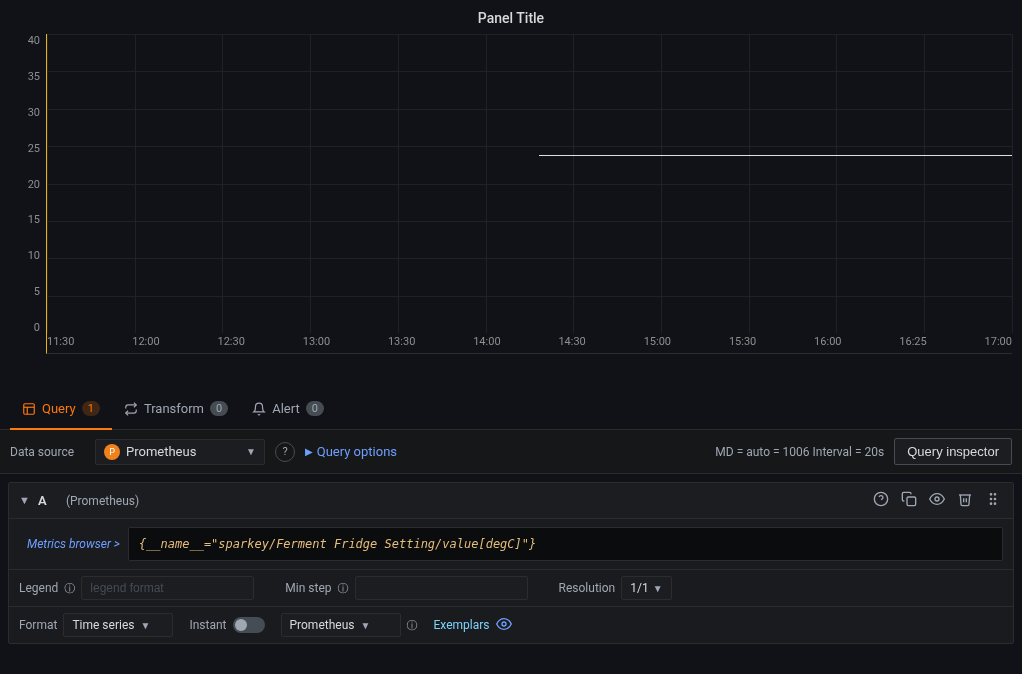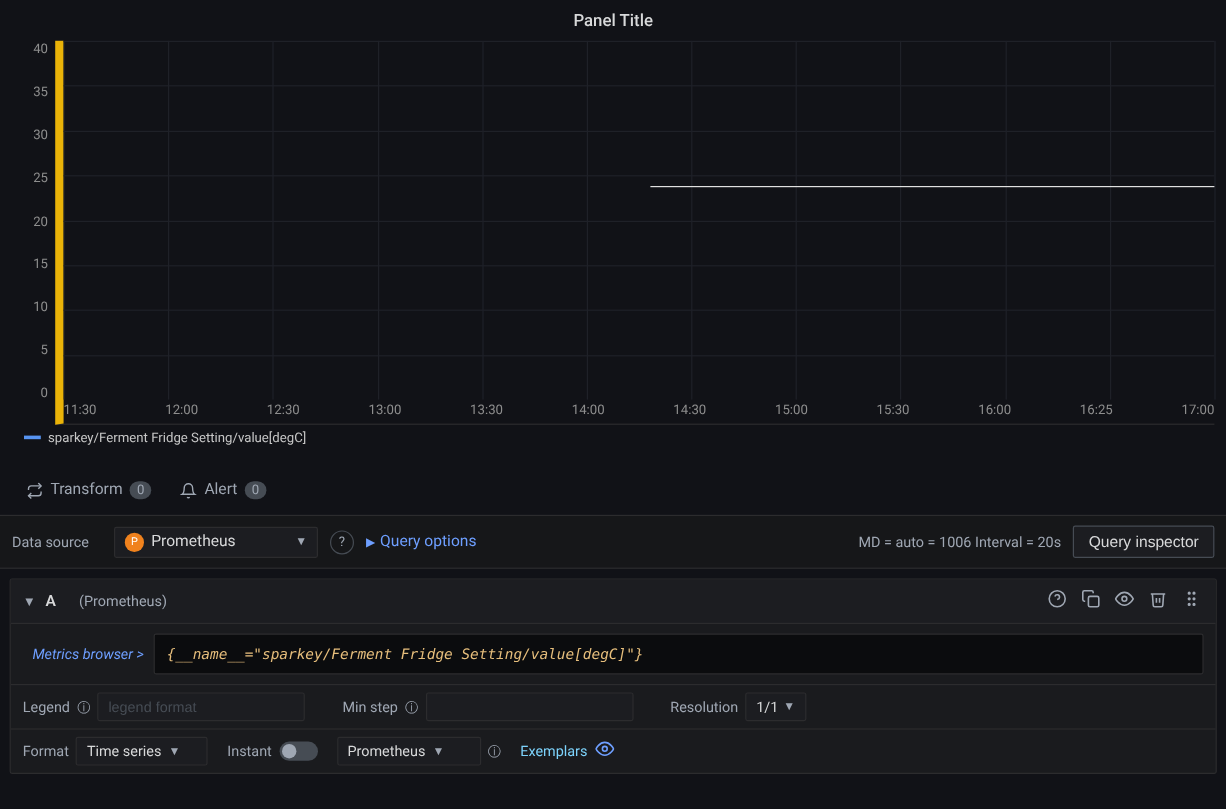--- a/index.html
+++ b/index.html
@@ -39,21 +39,21 @@
       justify-content: space-between;
       align-items: flex-end;
       padding-right: 6px;
       padding-bottom: 20px;
       color: #8e8e8e;
       font-size: 11px;
     }
     .chart-inner {
       flex: 1;
       position: relative;
-      border-left: 7px solid #eab308;
+      border-left: 1px solid #eab308;
       border-bottom: 1px solid #2c2c2e;
     }
     .grid-lines {
       position: absolute;
       top: 0; left: 0; right: 0; bottom: 20px;
     }
     .grid-line-h {
       position: absolute;
       left: 0; right: 0;
       border-top: 1px solid #1f2128;
@@ -469,27 +469,32 @@
         <span>14:30</span>
         <span>15:00</span>
         <span>15:30</span>
         <span>16:00</span>
         <span>16:25</span>
         <span>17:00</span>
       </div>
     </div>
   </div>
 
-  <div class="legend-item">
-    <div class="legend-color"></div>
-    <span>sparkey/Ferment Fridge Setting/value[degC]</span>
+</div>
+
+<div class="tabs-bar">
+  <div class="tab active">
+    <svg width="14" height="14" viewBox="0 0 24 24" fill="none" stroke="currentColor" stroke-width="2">
+      <rect x="3" y="3" width="18" height="18" rx="2"></rect>
+        <line x1="3" y1="9" x2="21" y2="9"></line>
+        <line x1="9" y1="21" x2="9" y2="9"></line>
+    </svg>
+    <span>Query</span>
+    <span class="tab-badge">1</span>
   </div>
-</div>
-
-<div class="tabs-bar">
   <div class="tab">
     <svg width="14" height="14" viewBox="0 0 24 24" fill="none" stroke="currentColor" stroke-width="2">
       <polyline points="17 1 21 5 17 9"></polyline>
         <path d="M3 11V9a4 4 0 0 1 4-4h14"></path>
         <polyline points="7 23 3 19 7 15"></polyline>
         <path d="M21 13v2a4 4 0 0 1-4 4H3"></path>
     </svg>
     <span>Transform</span>
     <span class="tab-badge">0</span>
   </div>

